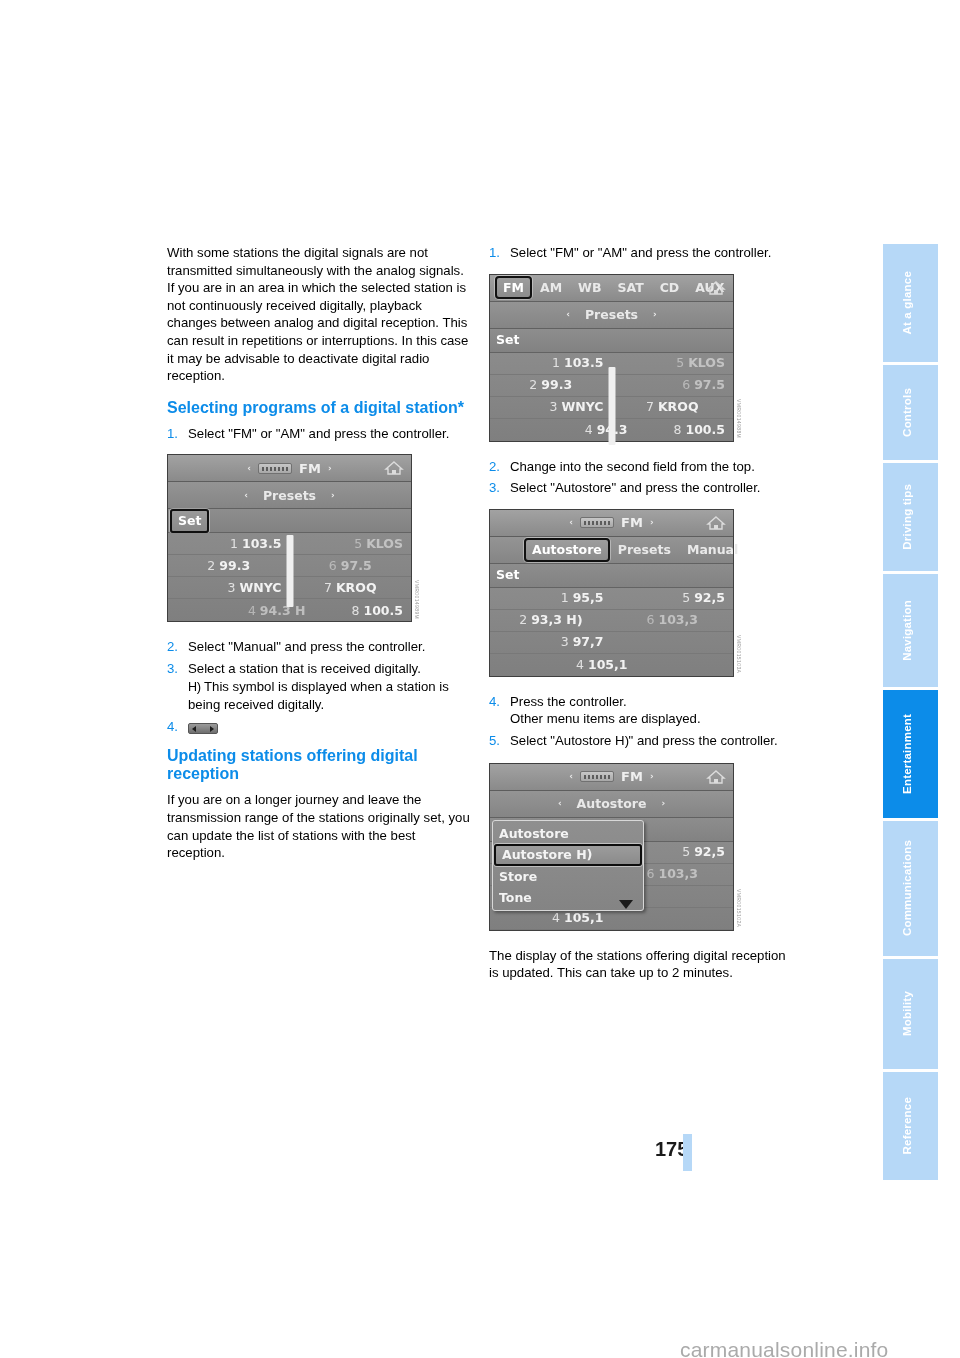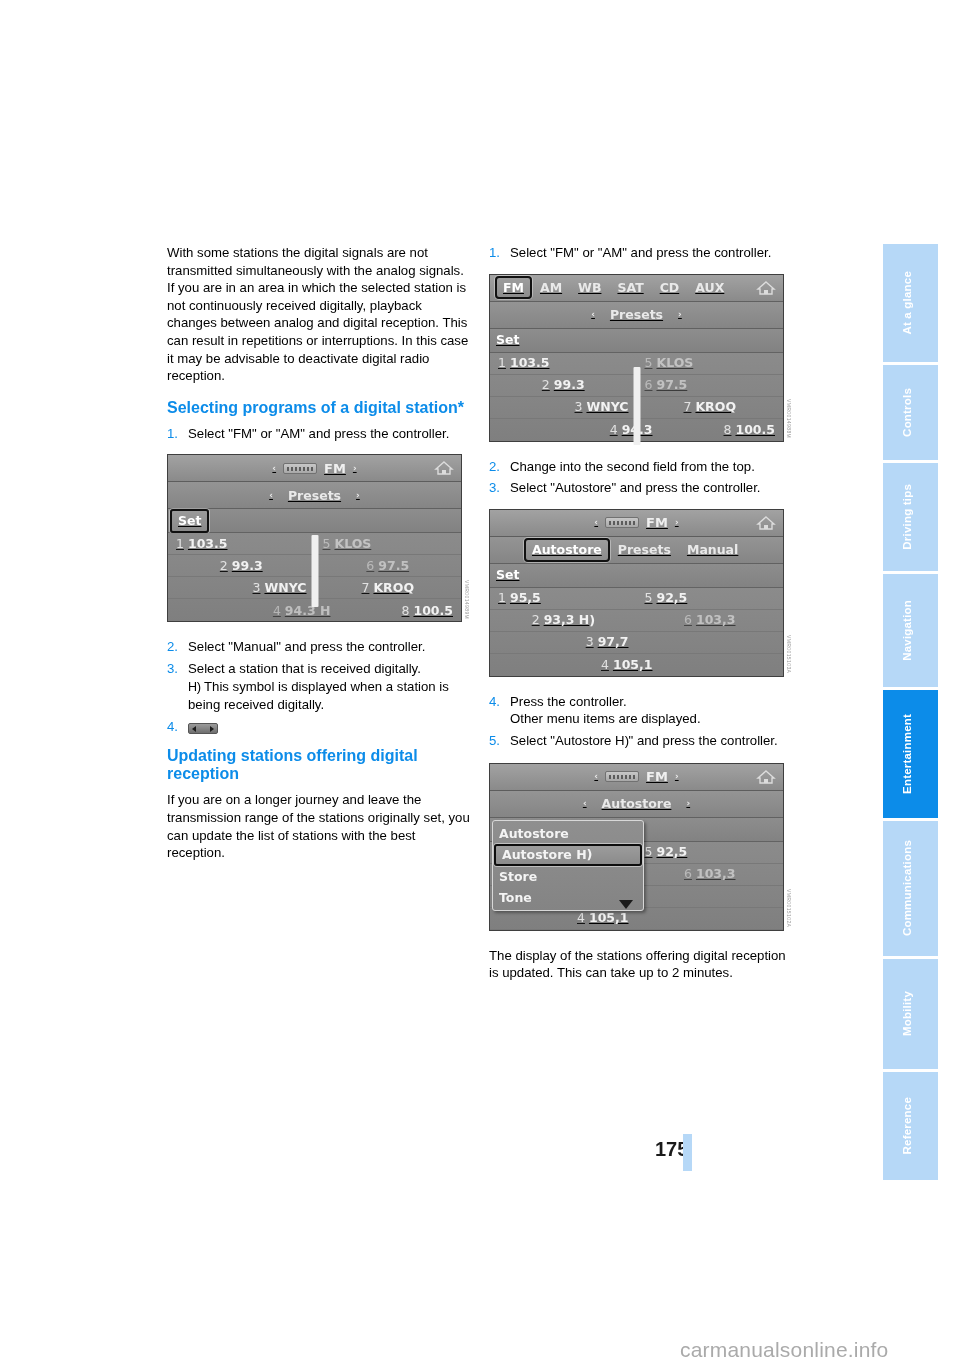--- a/index.html
+++ b/index.html
@@ -81,27 +81,26 @@
     width: 0; height: 0;
     border-top: 3px solid transparent;
     border-bottom: 3px solid transparent;
   }
   .seekbtn::before { left: 3px; border-right: 4px solid #1d1d1d; }
   .seekbtn::after  { right: 3px; border-left: 4px solid #1d1d1d; }
 
   
   .shot {
     position: relative;
-    width: 295px;
+    width: 245px;
     margin: 6px 0 16px 0;
     background: #8d8d8d;
     border: 1px solid #3f3f3f;
     font-family: "DejaVu Sans", sans-serif;
     user-select: none;
-    text-decoration: underline;
   }
   .shot .caption-code {
     position: absolute;
     right: -14px;
     bottom: 2px;
     font-size: 5px;
     color: #9a9a9a;
     writing-mode: vertical-rl;
     letter-spacing: 0.4px;
     font-family: "Liberation Sans", sans-serif;
@@ -215,21 +214,21 @@
     font-weight: bold;
   }
   .preset-row:last-child { border-bottom: none; padding-left: 48px; }
   .preset-cell {
     width: 50%;
     padding: 0 8px;
     white-space: nowrap;
     overflow: hidden;
   }
   .preset-cell .idx { font-weight: normal; opacity: 0.85; margin-right: 4px; }
-  .a-left   { text-align: left; }
+  .a-left   { text-align: right; }
   .a-center { text-align: center; }
   .a-right  { text-align: right; }
   .dim { opacity: 0.55; }
 
   
   .scrollmark {
     position: absolute;
     left: 50%;
     width: 7px;
     background: #f0f0f0;

